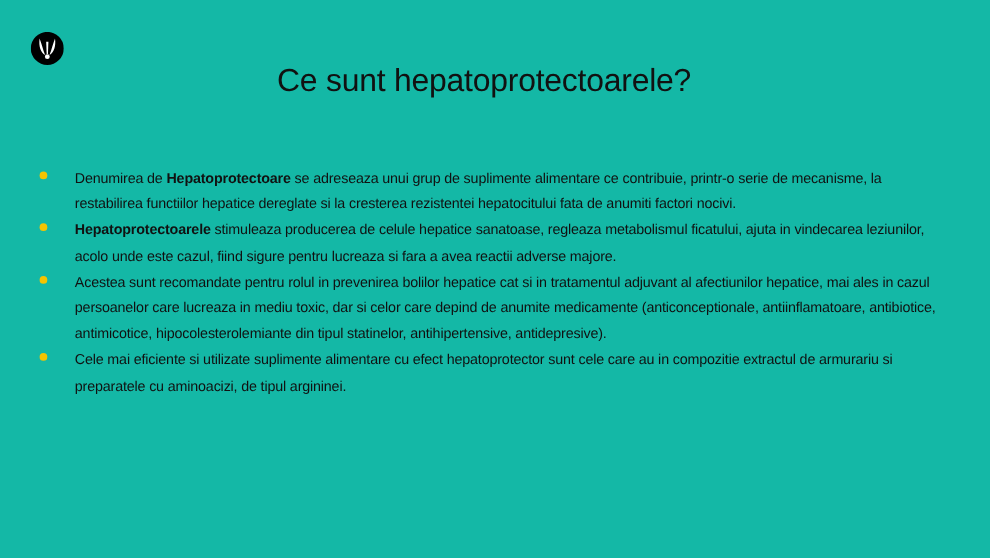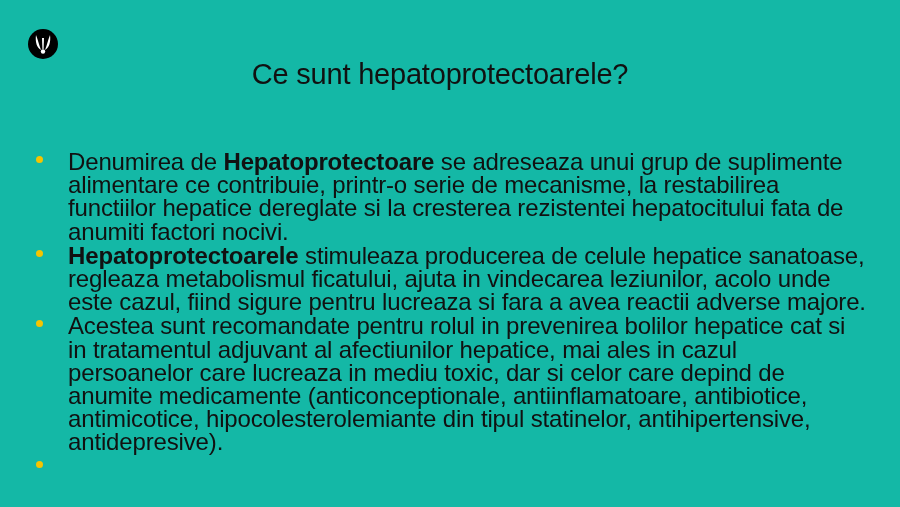--- a/index.html
+++ b/index.html
@@ -45,21 +45,21 @@
       left: 36px;
       top: 150px;
       width: 830px;
       margin: 0;
       padding: 0;
       list-style: none;
     }
     .bullet {
       position: relative;
       padding-left: 32px;
-      font-size: 24px;
+      font-size: 13px;
       line-height: 23.2px;
       color: #111111;
       letter-spacing: -0.15px;
       margin-bottom: 1px;
     }
     .bullet-dot {
       position: absolute;
       left: 0;
       top: 6px;
       width: 7px;
@@ -95,16 +95,17 @@
     <li class="bullet">
       <span class="bullet-dot" style="background: rgb(245, 196, 0);"></span>
       <span class="bullet-text"><span></span><b>Hepatoprotectoarele</b><span> stimuleaza producerea de celule hepatice sanatoase, regleaza metabolismul ficatului, ajuta in vindecarea leziunilor, acolo unde este cazul, fiind sigure pentru lucreaza si fara a avea reactii adverse majore.</span></span>
     </li>
     <li class="bullet">
       <span class="bullet-dot" style="background: rgb(245, 196, 0);"></span>
       <span class="bullet-text"><span></span><b></b><span>Acestea sunt recomandate pentru rolul in prevenirea bolilor hepatice cat si in tratamentul adjuvant al afectiunilor hepatice, mai ales in cazul persoanelor care lucreaza in mediu toxic, dar si celor care depind de anumite medicamente (anticonceptionale, antiinflamatoare, antibiotice, antimicotice, hipocolesterolemiante din tipul statinelor, antihipertensive, antidepresive).</span></span>
     </li>
     <li class="bullet">
       <span class="bullet-dot" style="background: rgb(245, 196, 0);"></span>
+      <span class="bullet-text"><span></span><b></b><span>Cele mai eficiente si utilizate suplimente alimentare cu efect hepatoprotector sunt cele care au in compozitie extractul de armurariu si preparatele cu aminoacizi, de tipul argininei.</span></span>
     </li>
   </ul>
 
 </div>
 
 </body></html>

